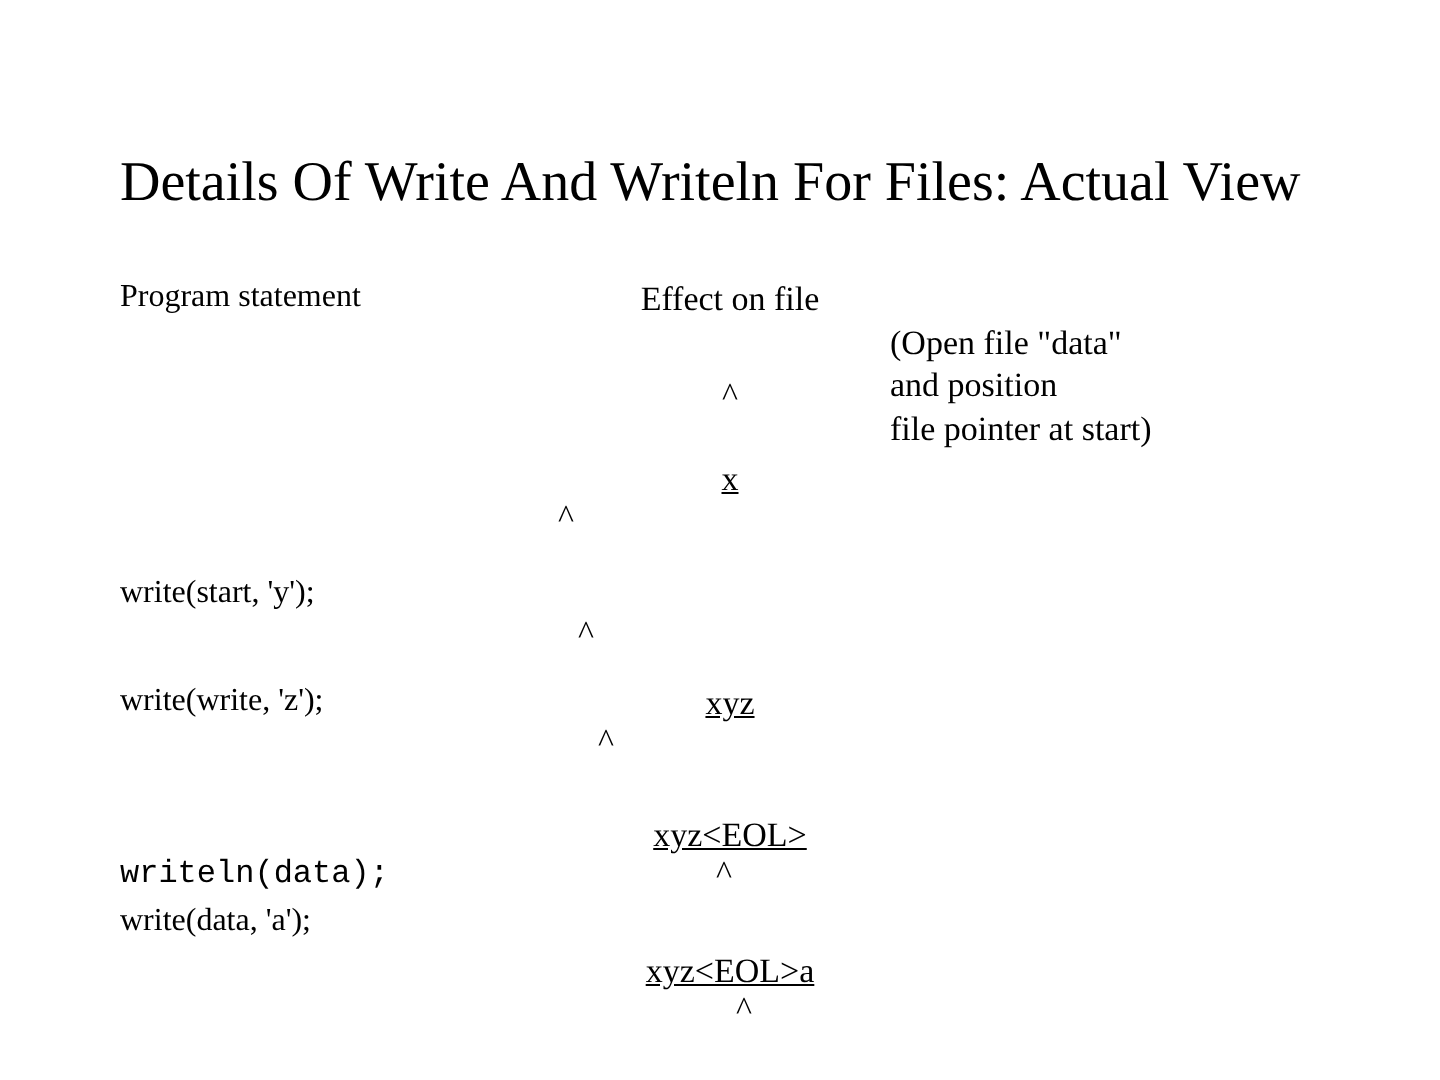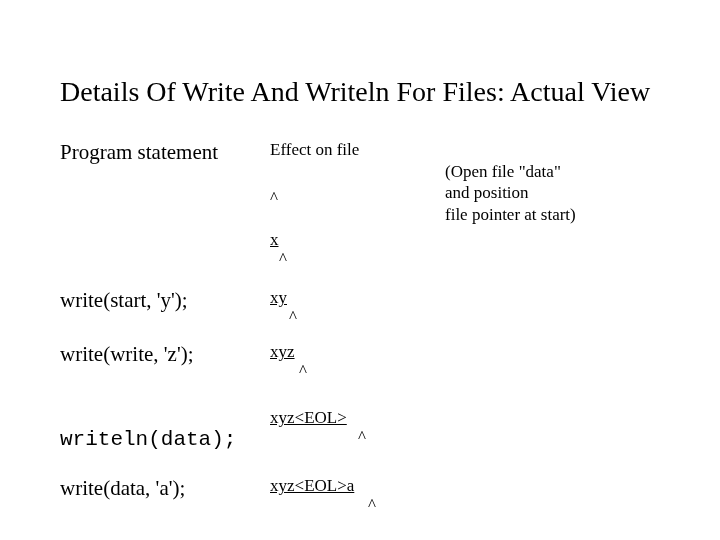--- a/index.html
+++ b/index.html
@@ -22,27 +22,28 @@
     position: absolute;
     top: 28px;
     left: 60px;
     font-size: 28px;
     white-space: nowrap;
   }
   .col-left {
     position: absolute;
     left: 60px;
     width: 200px;
-    font-size: 21px;
+    font-size: 16px;
   }
   .col-mid {
     position: absolute;
     left: 270px;
     width: 190px;
     font-size: 17px;
+    text-align: center;
   }
   .note {
     position: absolute;
     left: 445px;
     top: 113px;
     font-size: 17px;
     line-height: 1.25;
   }
   .row1 { top: 92px; }
   .row1-line2 { top: 112px; }
@@ -52,21 +53,21 @@
   .caret2 { top: 201px; left: 279px; }
   .row3 { top: 240px; }
   .row3-out { top: 240px; }
   .caret3 { top: 259px; left: 289px; }
   .row4 { top: 294px; }
   .row4-out { top: 294px; }
   .caret4 { top: 313px; left: 299px; }
   .row5 { top: 380px; font-family: Liberation Mono, monospace; }
   .row5-out { top: 360px; }
   .caret5 { top: 379px; left: 358px; }
-  .row6 { top: 428px; }
+  .row6 { top: 404px; }
   .row6-out { top: 428px; }
   .caret6 { top: 447px; left: 368px; }
   .ul { text-decoration: underline; }
   .footer {
     position: absolute;
     right: 30px;
     bottom: 18px;
     font-size: 13px;
   }
   .caret-abs {
@@ -87,21 +88,20 @@
 
   <div class="note">
     <span>(Open file "data" and position</span><br>
     <span>  file pointer at start)</span>
   </div>
 
   <div class="col-mid row2-out ul">x</div>
   <div class="caret-abs caret2">^</div>
 
   <div class="col-left row3">write(start, 'y');</div>
-  <div class="col-mid row3-out ul">xy</div>
   <div class="caret-abs caret3">^</div>
 
   <div class="col-left row4">write(write, 'z');</div>
   <div class="col-mid row4-out ul">xyz</div>
   <div class="caret-abs caret4">^</div>
 
   <div class="col-left row5">writeln(data);</div>
   <div class="col-mid row5-out ul">xyz&lt;EOL&gt;</div>
   <div class="caret-abs caret5">^</div>
 

